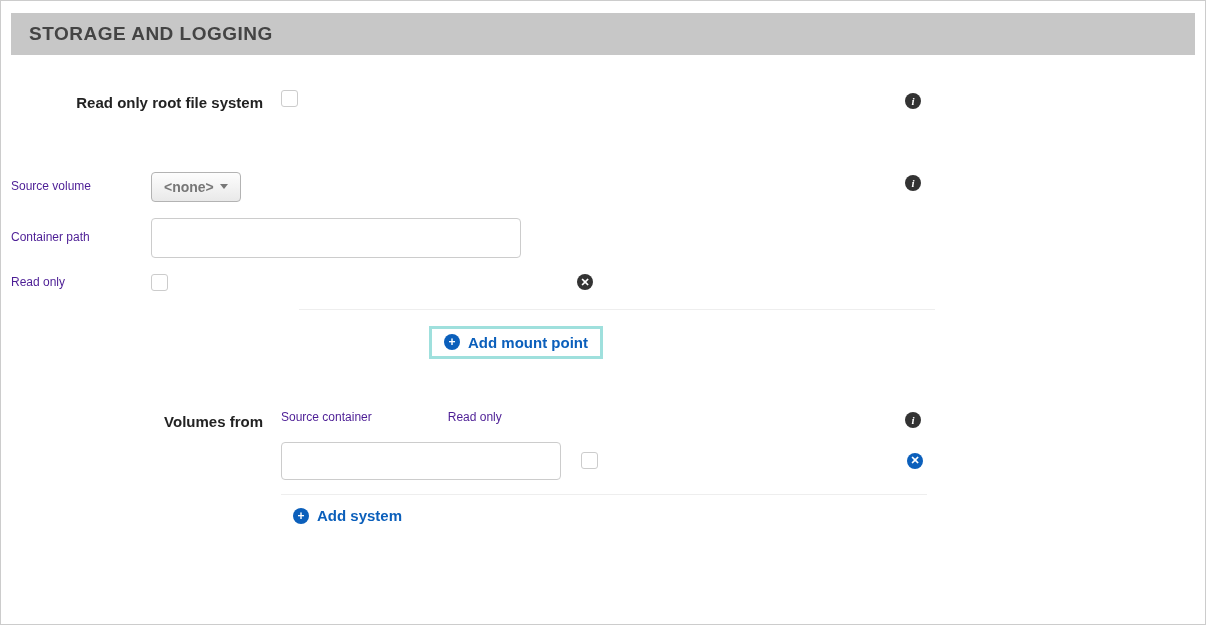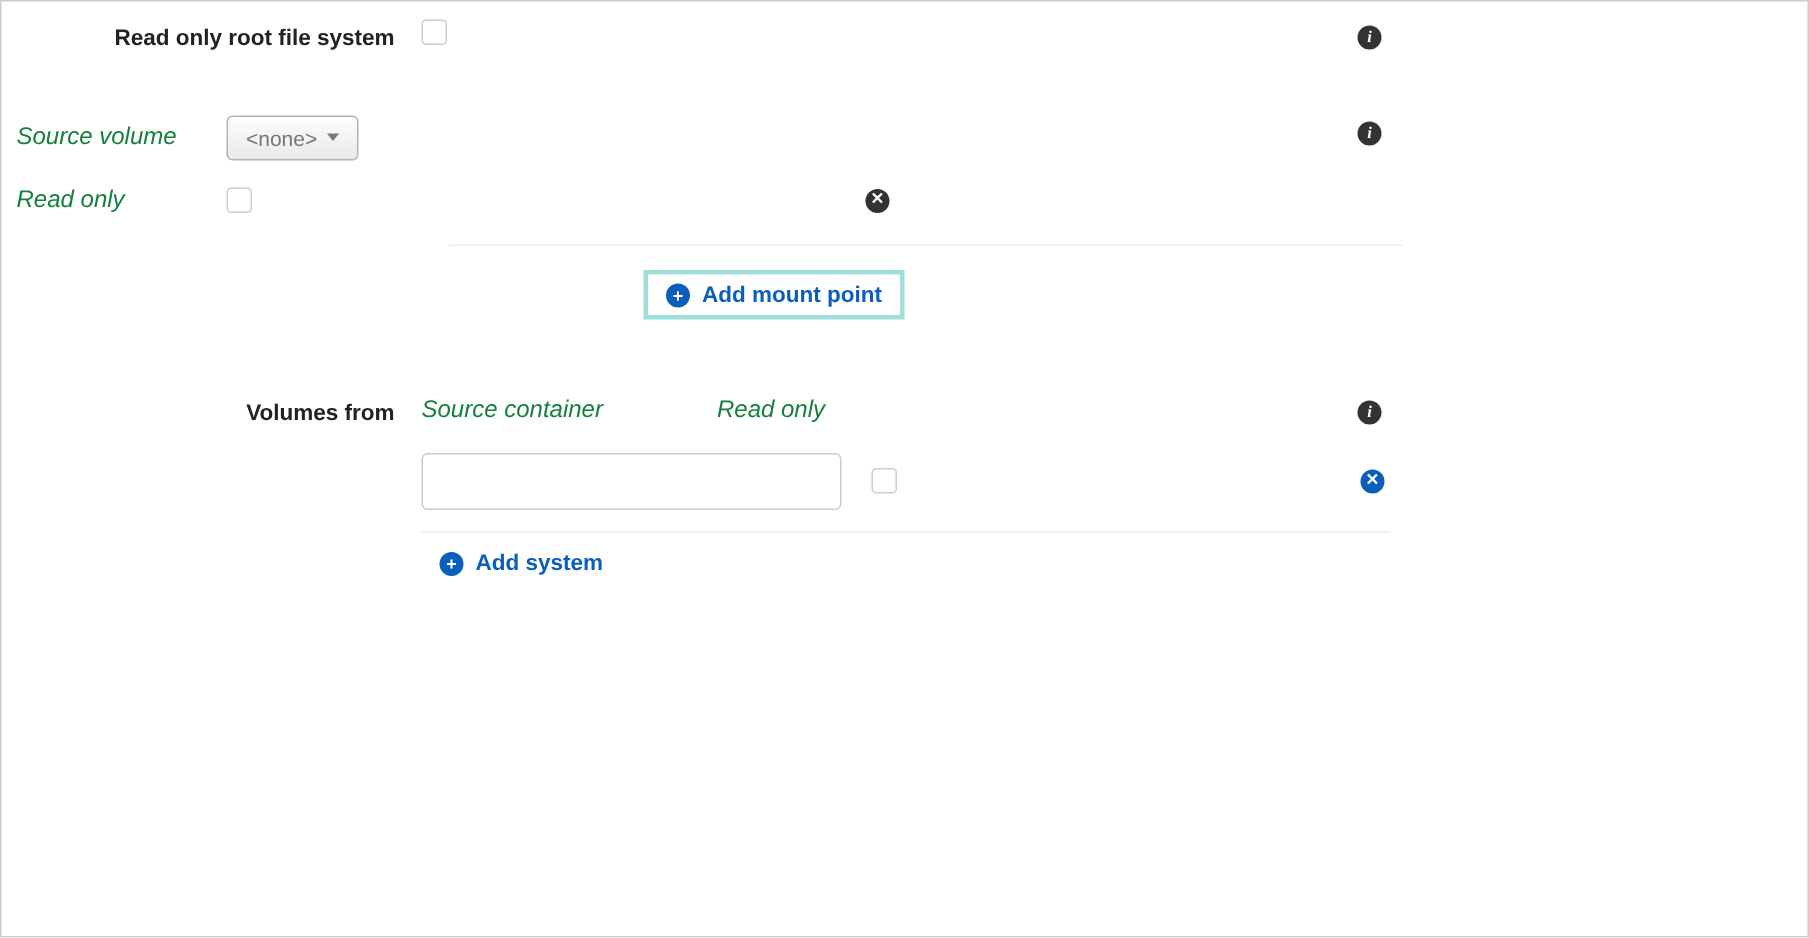--- a/index.html
+++ b/index.html
@@ -25,20 +25,21 @@
       padding: 10px 18px;
       font-size: 19px;
       font-weight: 700;
       color: #444;
       letter-spacing: 0.5px;
       margin-bottom: 35px;
     }
     .form-row {
       display: flex;
       align-items: flex-start;
+      margin-bottom: 18px;
     }
     .label-col {
       width: 270px;
       text-align: right;
       padding-right: 18px;
       font-weight: 700;
       font-size: 15px;
       color: #222;
       padding-top: 2px;
       line-height: 1.45;
@@ -76,37 +77,37 @@
     .checkbox {
       width: 17px;
       height: 17px;
       border: 1px solid #ccc;
       border-radius: 3px;
       background: #fff;
       cursor: pointer;
       display: inline-block;
     }
     .sub-label {
-      color: #15803d;
-      font-style: italic;
-      font-size: 16px;
+      color: #4c1d95;
+      font-size: 12px;
       width: 140px;
       line-height: 1.4;
     }
     .dropdown {
       display: inline-flex;
       align-items: center;
       padding: 6px 12px;
       border: 1px solid #b3b3b3;
       border-radius: 4px;
       background: linear-gradient(#fdfdfd, #e9e9e9);
       color: #777;
       font-size: 14px;
       cursor: pointer;
       gap: 6px;
+      font-weight: bold;
     }
     .caret {
       width: 0;
       height: 0;
       border-left: 4px solid transparent;
       border-right: 4px solid transparent;
       border-top: 5px solid #777;
       display: inline-block;
     }
     .text-input {
@@ -196,20 +197,23 @@
     }
     .section-block {
       position: relative;
     }
   </style>
 </head>
 <body>
 
 <div class="outer-container">
 
+  <div class="section-header">
+    <span>STORAGE AND LOGGING</span>
+  </div>
 
   <div class="section-block">
     <div class="form-row">
       <div class="label-col">Read only root file system</div>
       <div class="content-col">
         <span class="checkbox"></span>
         <div class="info-col">
           <span class="info-icon">i</span>
         </div>
       </div>
@@ -222,20 +226,24 @@
     <div class="form-row" style="margin-bottom:0;">
       <div class="content-col">
         <div class="mount-block" style="width:100%;">
           <div class="mount-subrow">
             <div class="sub-label">Source volume</div>
             <div class="dropdown">
               <span>&lt;none&gt;</span>
               <span class="caret"></span>
             </div>
           </div>
+          <div class="mount-subrow">
+            <div class="sub-label">Container path</div>
+            <input type="text" class="text-input" value="" style="">
+          </div>
           <div class="mount-subrow" style="margin-bottom:8px; position:relative;">
             <div class="sub-label">Read only</div>
             <span class="checkbox"></span>
             <span class="remove-icon remove-dark" style="position:absolute; left:566px;">✕</span>
           </div>
         </div>
         <div class="info-col">
           <span class="info-icon">i</span>
         </div>
       </div>

